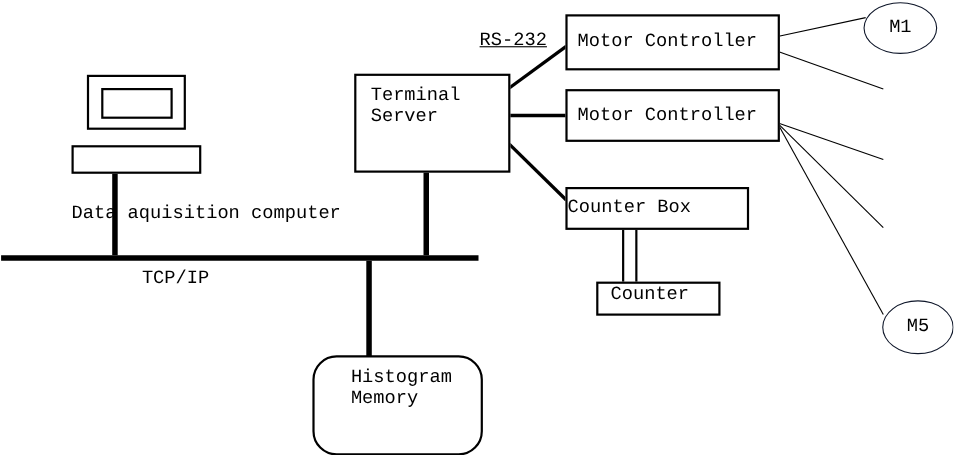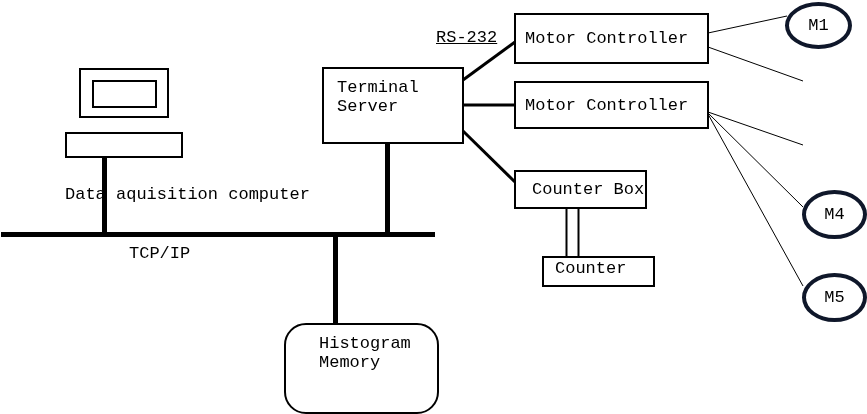--- a/index.html
+++ b/index.html
@@ -35,36 +35,36 @@
     display: flex;
     align-items: center;
   }
   .label {
     position: absolute;
     white-space: pre;
   }
   .ellipse {
     position: absolute;
     box-sizing: border-box;
-    border: 4px solid #0f172a;
+    border: 1px solid #0f172a;
     border-radius: 50%;
     background: #ffffff;
     display: flex;
     align-items: center;
     justify-content: center;
   }
   
   .monitor-frame   { left: 79px;  top: 68px;  width: 90px;  height: 50px; }
   .monitor-screen  { left: 92px;  top: 80px;  width: 65px;  height: 28px; }
   .keyboard        { left: 65px;  top: 132px; width: 118px; height: 26px; }
   
-  .terminal-server { left: 322px; top: 67px;  width: 142px; height: 77px; padding: 9px 0 0 13px; }
+  .terminal-server { left: 322px; top: 67px;  width: 142px; height: 90px; padding: 9px 0 0 13px; }
   .mc1             { left: 514px; top: 13px;  width: 195px; height: 51px; padding-left: 9px; }
   .mc2             { left: 514px; top: 81px;  width: 195px; height: 48px; padding-left: 9px; }
-  .counter-box     { left: 514px; top: 170px; width: 133px; height: 39px; padding-left: 16px; }
+  .counter-box     { left: 514px; top: 170px; width: 167px; height: 39px; padding-left: 0; }
   .counter         { left: 514px; top: 256px; width: 113px; height: 31px; padding: 1px 0 0 11px; margin-left: 28px; }
   .histogram       { left: 284px; top: 323px; width: 155px; height: 91px; padding: 9px 0 0 33px; border-radius: 22px; }
   
   .data-acq-label  { left: 65px;  top: 185px; text-align: center; }
   .tcpip-label     { left: 129px; top: 244px; }
   .rs232-label     { left: 436px; top: 28px; text-decoration: underline; }
   
   .m1 { left: 785px; top: 2px;   width: 67px; height: 47px; }
   .m2 { left: 802px; top: 65px;  width: 65px; height: 47px; }
   .m3 { left: 802px; top: 128px; width: 65px; height: 49px; }
@@ -127,20 +127,17 @@
   </div>
 
   <div class="box histogram">
     <div>Histogram</div>
     <div>Memory</div>
   </div>
 
   <div class="ellipse m1">
     <span>M1</span>
   </div>
-  <div class="ellipse m4">
-    <span>M4</span>
-  </div>
   <div class="ellipse m5">
     <span>M5</span>
   </div>
 
 </div>
 
 </body></html>

